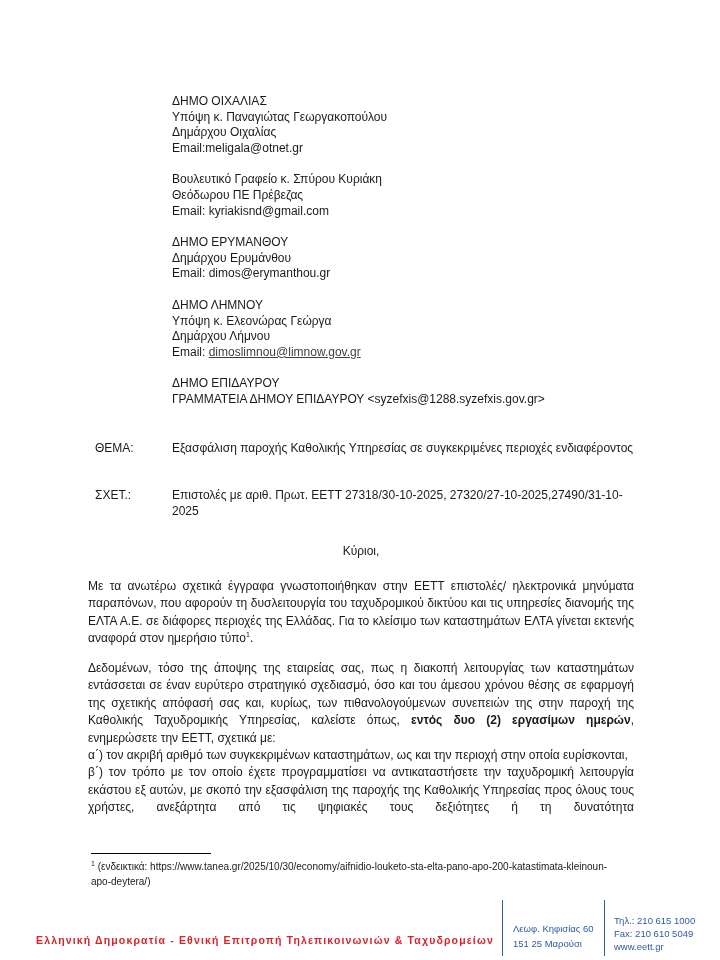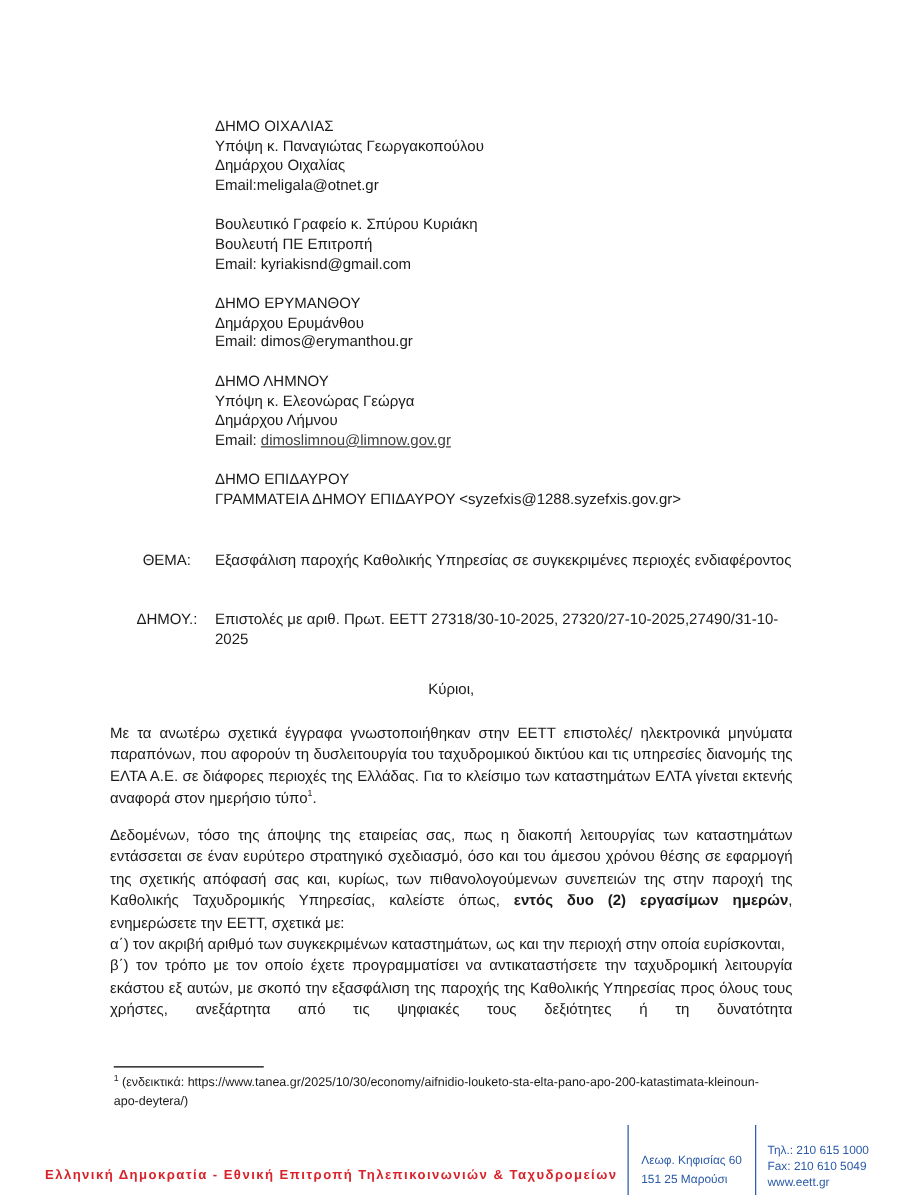--- a/index.html
+++ b/index.html
@@ -7,21 +7,21 @@
          font-family: "Liberation Sans", "DejaVu Sans", sans-serif; color: #1a1a1a; }
   .page { position: absolute; left: 0; top: 0; width: 720px; height: 960px; }
 
   .recipients { position: absolute; left: 172px; top: 94px; width: 460px;
                 font-size: 12px; line-height: 15.6px; }
   .recip-block { margin-bottom: 16px; }
   .recip-line { white-space: nowrap; }
   .link { color: #404040; text-decoration: underline; }
 
   .meta-row { position: absolute; left: 95px; width: 540px; font-size: 12px; line-height: 15.6px; display: flex; }
-  .meta-label { width: 77px; flex: none; text-align: center; }
+  .meta-label { width: 77px; flex: none; }
   .meta-value { flex: 1; }
 
   .body-text { position: absolute; left: 88px; width: 546px; font-size: 12px; line-height: 17.4px; }
   .justify { text-align: justify; text-align-last: auto; }
   sup { font-size: 7px; line-height: 0; }
   b { font-weight: bold; }
 
   .fn-sep { position: absolute; left: 91px; top: 853px; width: 120px; height: 1px; background: #000; }
   .footnote { position: absolute; left: 91px; top: 859px; width: 520px; font-size: 10px; line-height: 15px; color: #1a1a1a; }
 
@@ -38,21 +38,21 @@
 
   <div class="recipients">
     <div class="recip-block">
       <div class="recip-line">ΔΗΜΟ ΟΙΧΑΛΙΑΣ</div>
       <div class="recip-line">Υπόψη κ. Παναγιώτας Γεωργακοπούλου</div>
       <div class="recip-line">Δημάρχου Οιχαλίας</div>
       <div class="recip-line">Email:meligala@otnet.gr</div>
     </div>
     <div class="recip-block">
       <div class="recip-line">Βουλευτικό Γραφείο κ. Σπύρου Κυριάκη</div>
-      <div class="recip-line">Βουλευτή ΠΕ Επιτροπή</div>
+      <div class="recip-line">Θεόδωρου ΠΕ Πρέβεζας</div>
       <div class="recip-line">Email: kyriakisnd@gmail.com</div>
     </div>
     <div class="recip-block">
       <div class="recip-line">ΔΗΜΟ ΕΡΥΜΑΝΘΟΥ</div>
       <div class="recip-line">Δημάρχου Ερυμάνθου</div>
       <div class="recip-line">Email: dimos@erymanthou.gr</div>
     </div>
     <div class="recip-block">
       <div class="recip-line">ΔΗΜΟ ΛΗΜΝΟΥ</div>
       <div class="recip-line">Υπόψη κ. Ελεονώρας  Γεώργα</div>
@@ -64,21 +64,21 @@
       <div class="recip-line">ΓΡΑΜΜΑΤΕΙΑ ΔΗΜΟΥ ΕΠΙΔΑΥΡΟΥ &lt;syzefxis@1288.syzefxis.gov.gr&gt;</div>
     </div>
   </div>
 
   <div class="meta-row" style="top:441px;">
     <div class="meta-label">ΘΕΜΑ:</div>
     <div class="meta-value">Εξασφάλιση παροχής Καθολικής Υπηρεσίας σε συγκεκριμένες περιοχές ενδιαφέροντος</div>
   </div>
 
   <div class="meta-row" style="top:488px;">
-    <div class="meta-label">ΔΗΜΟΥ.:</div>
+    <div class="meta-label">ΣΧΕΤ.:</div>
     <div class="meta-value">Επιστολές με αριθ. Πρωτ. ΕΕΤΤ 27318/30-10-2025, 27320/27-10-2025,27490/31-10-2025</div>
   </div>
 
   <div class="body-text" style="top:543px;text-align:center;">Κύριοι,</div>
 
   <div class="body-text justify" style="top:578px;">
     <span>Με τα ανωτέρω σχετικά έγγραφα γνωστοποιήθηκαν στην ΕΕΤΤ επιστολές/ ηλεκτρονικά μηνύματα παραπόνων,  που αφορούν τη δυσλειτουργία του ταχυδρομικού δικτύου και τις υπηρεσίες διανομής της ΕΛΤΑ Α.Ε. σε διάφορες περιοχές της Ελλάδας. Για το  κλείσιμο των καταστημάτων ΕΛΤΑ γίνεται εκτενής αναφορά στον ημερήσιο τύπο</span><sup>1</sup><span>.</span>
   </div>
 
   <div class="body-text" style="top:660px;">

